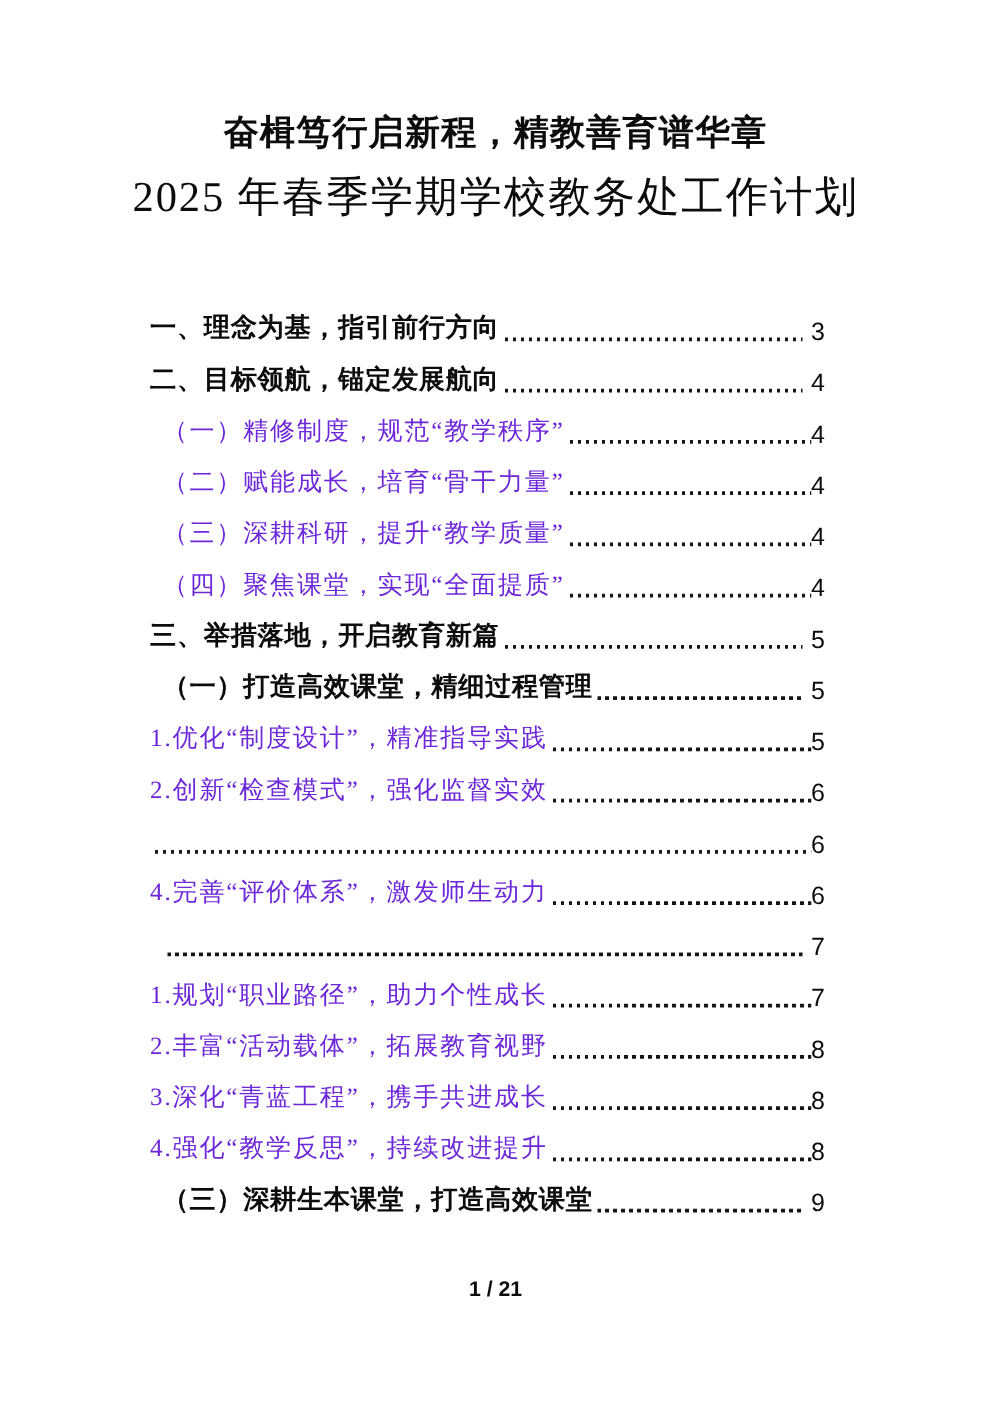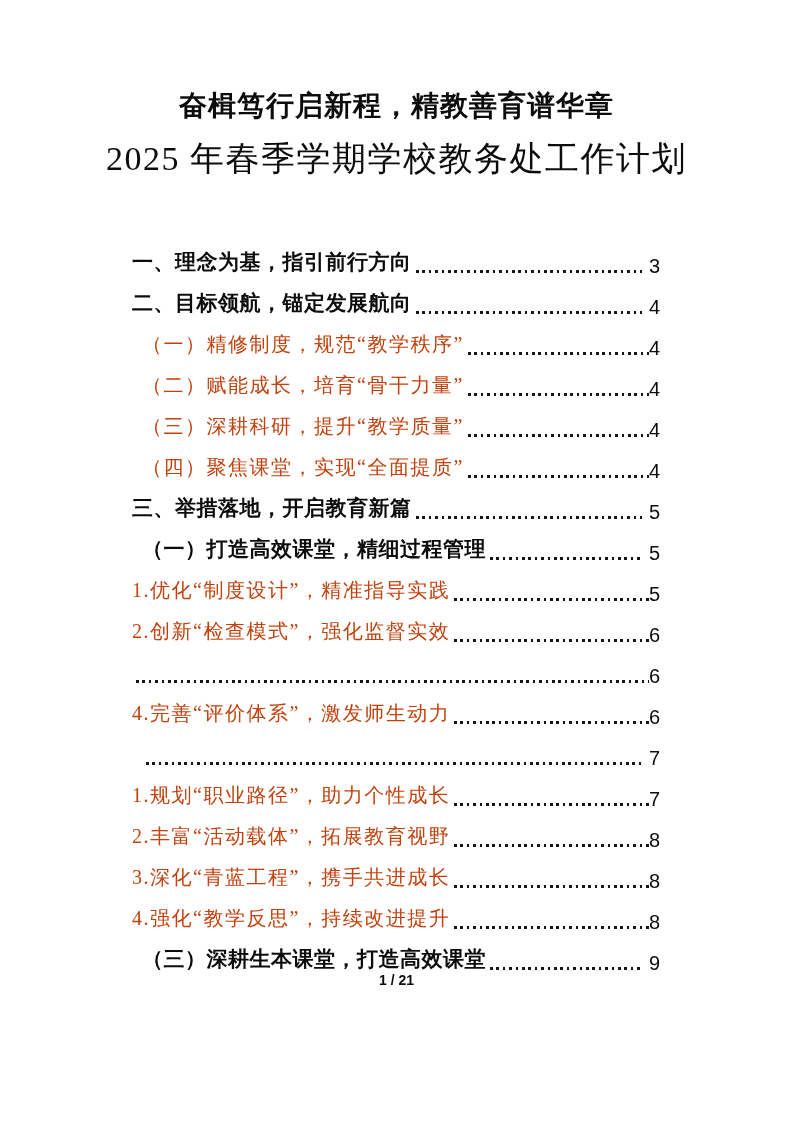--- a/index.html
+++ b/index.html
@@ -27,21 +27,21 @@
     font-family: "Liberation Serif", "DejaVu Serif", serif;
     font-weight: normal;
     font-size: 34px;
     letter-spacing: 1.5px;
     line-height: 1.25;
     color: #0c0c0c;
   }
   .toc {
     position: absolute;
     top: 243px;
-    left: 132px;
+    left: 120px;
     right: 133px;
   }
   .toc-row {
     display: flex;
     align-items: flex-end;
     height: 41px;
     padding-bottom: 8px;
     box-sizing: border-box;
     cursor: pointer;
   }
@@ -51,47 +51,47 @@
     font-weight: bold;
     font-size: 21px;
     letter-spacing: 0.5px;
     color: #0c0c0c;
   }
   .toc-row.r .toc-text {
     font-family: "Liberation Serif", "DejaVu Serif", serif;
     font-weight: normal;
     font-size: 20px;
     letter-spacing: 1.5px;
-    color: #c2410c;
+    color: #6d28d9;
   }
   .toc-row.l2 { padding-left: 10px; }
   .toc-row.l3 { padding-left: 0; justify-content: center; }
   .leader {
     flex: 1;
     height: 3px;
     margin: 0 0 3px 4px;
     background-image: repeating-linear-gradient(to right, #161616 0px, #161616 2.6px, transparent 2.6px, transparent 6.4px);
   }
   .toc-row.b .leader { margin-right: 7px; }
   .toc-page {
     font-family: "Liberation Sans", "DejaVu Sans", sans-serif;
     font-size: 20px;
     font-weight: normal;
     color: #0c0c0c;
     margin-bottom: -2px;
   }
   .footer {
     position: absolute;
-    top: 972px;
+    top: 1022px;
     left: 0;
     width: 100%;
     text-align: center;
     font-family: "Liberation Sans", "DejaVu Sans", sans-serif;
     font-weight: bold;
-    font-size: 14px;
+    font-size: 17px;
     color: #0c0c0c;
   }
 </style>
 </head>
 <body>
 
 <div class="page">
 
   <div class="titles">
     <h1 class="doc-subtitle">奋楫笃行启新程，精教善育谱华章</h1>

